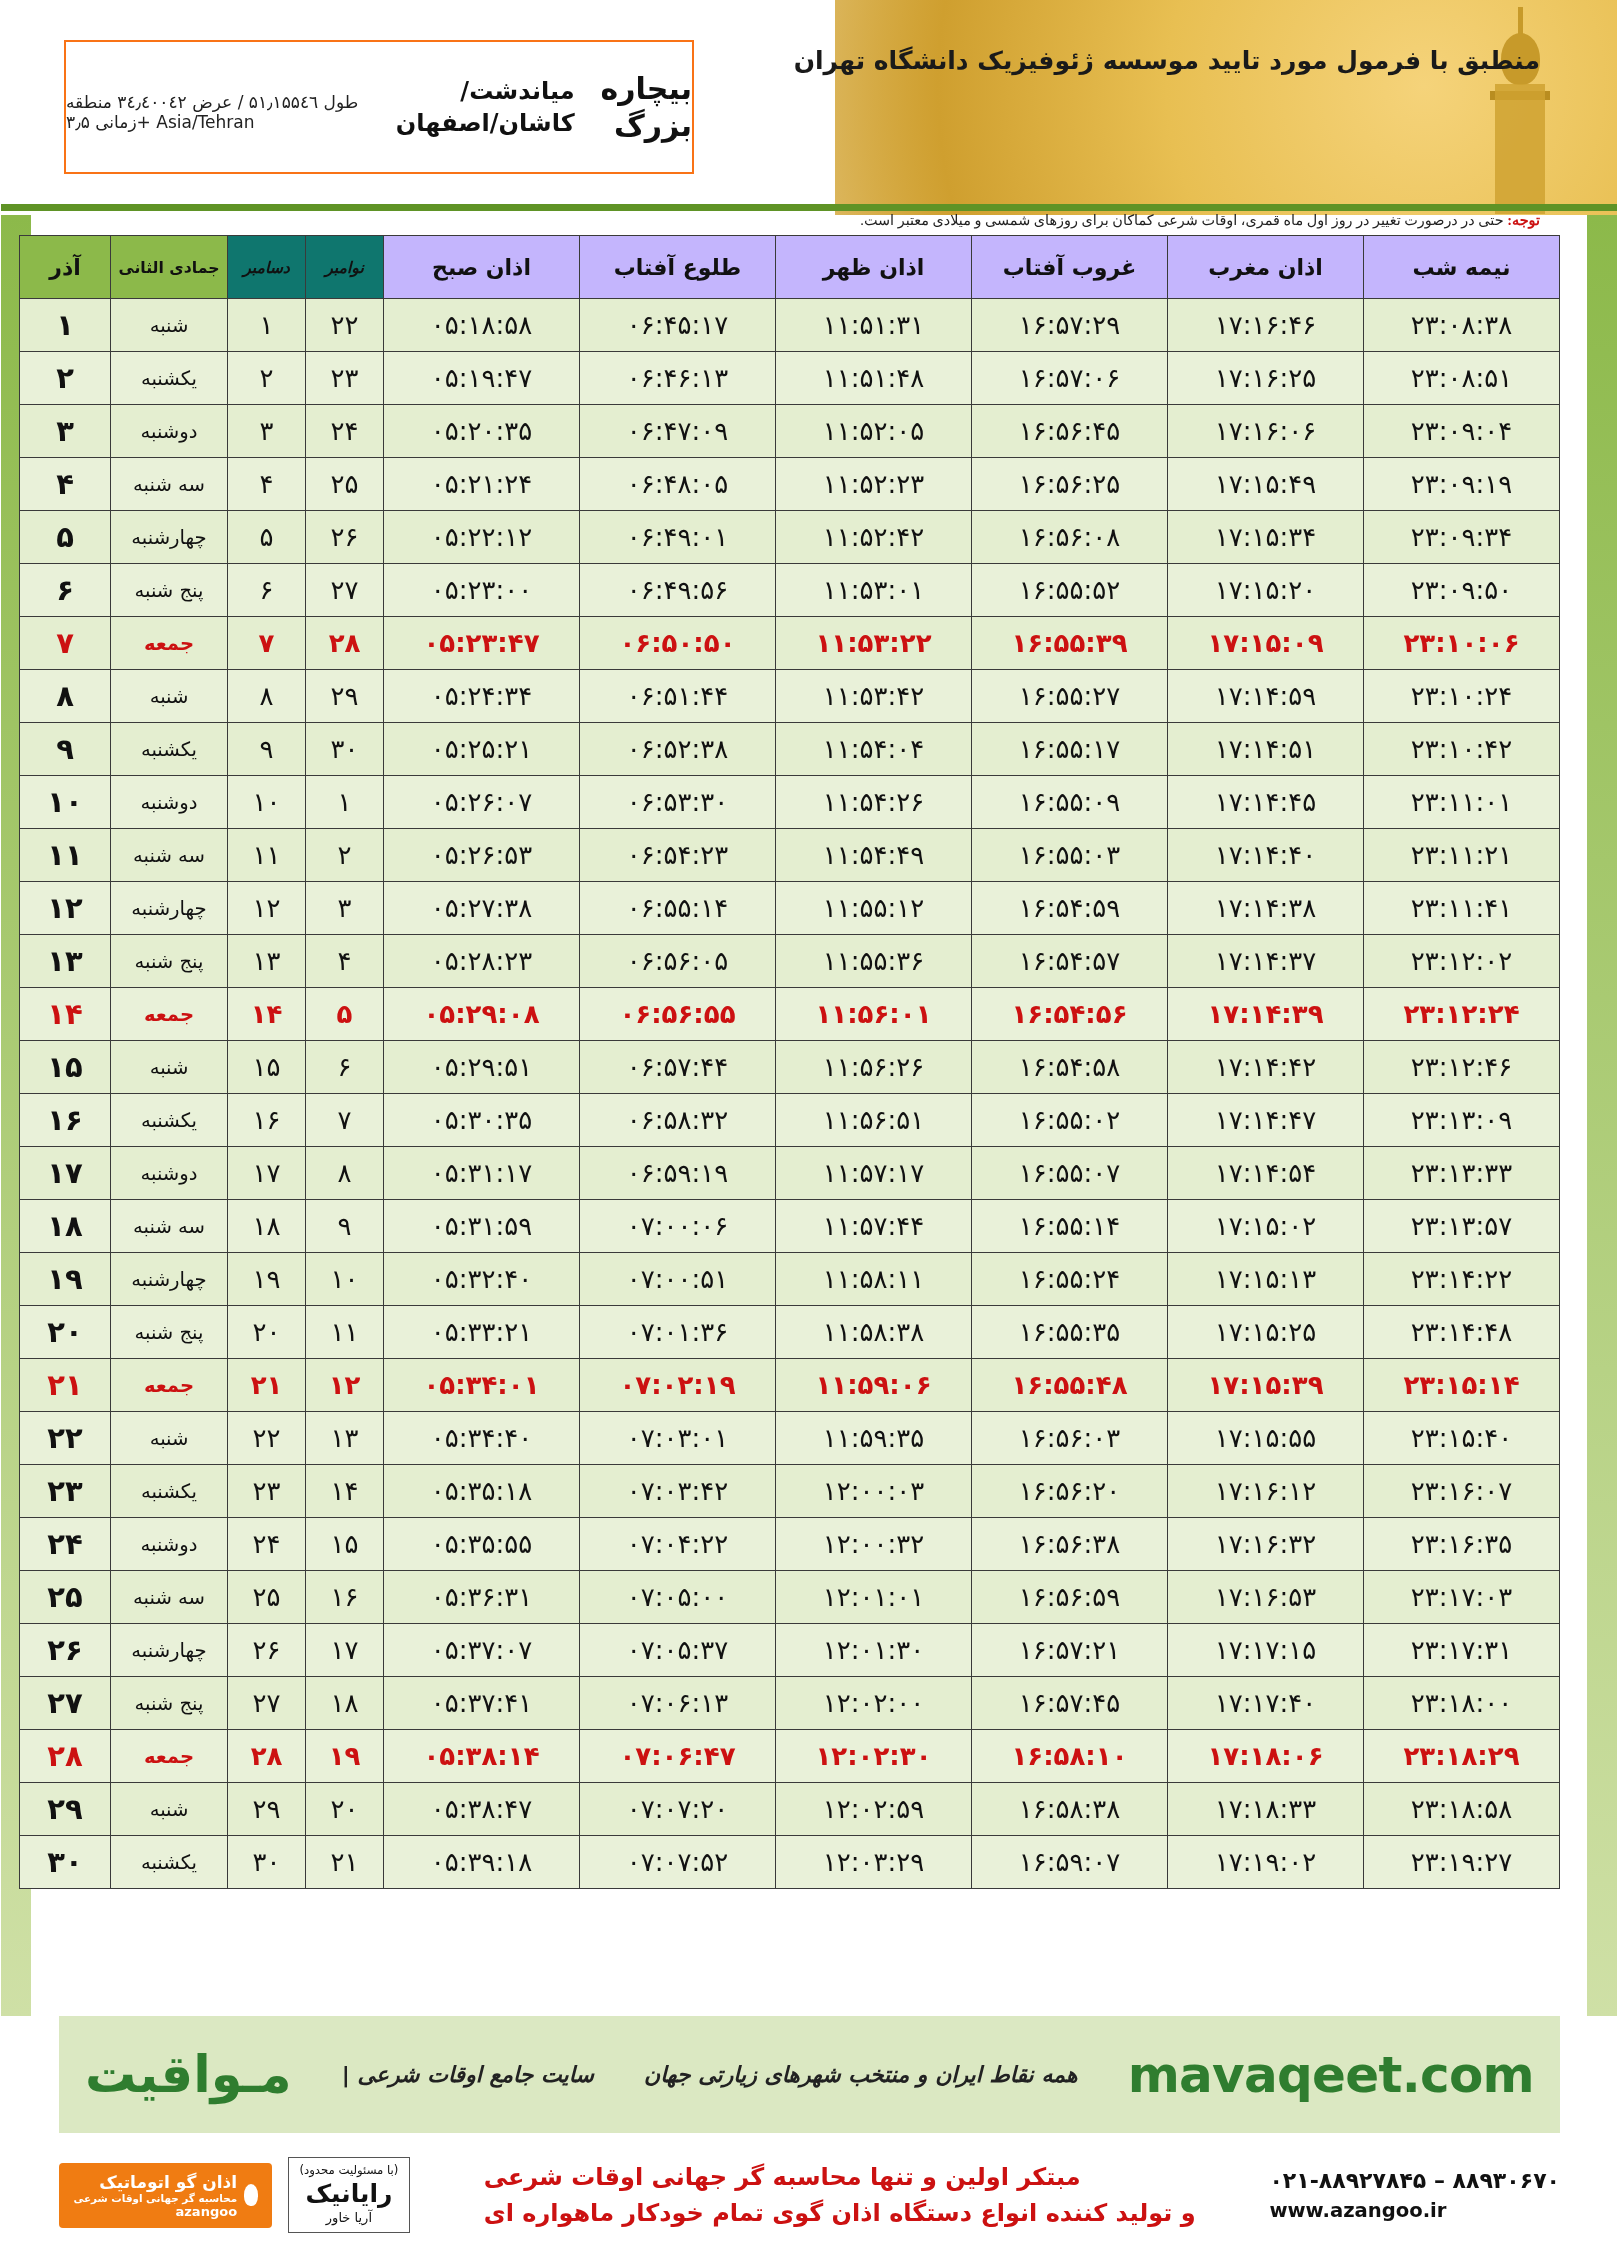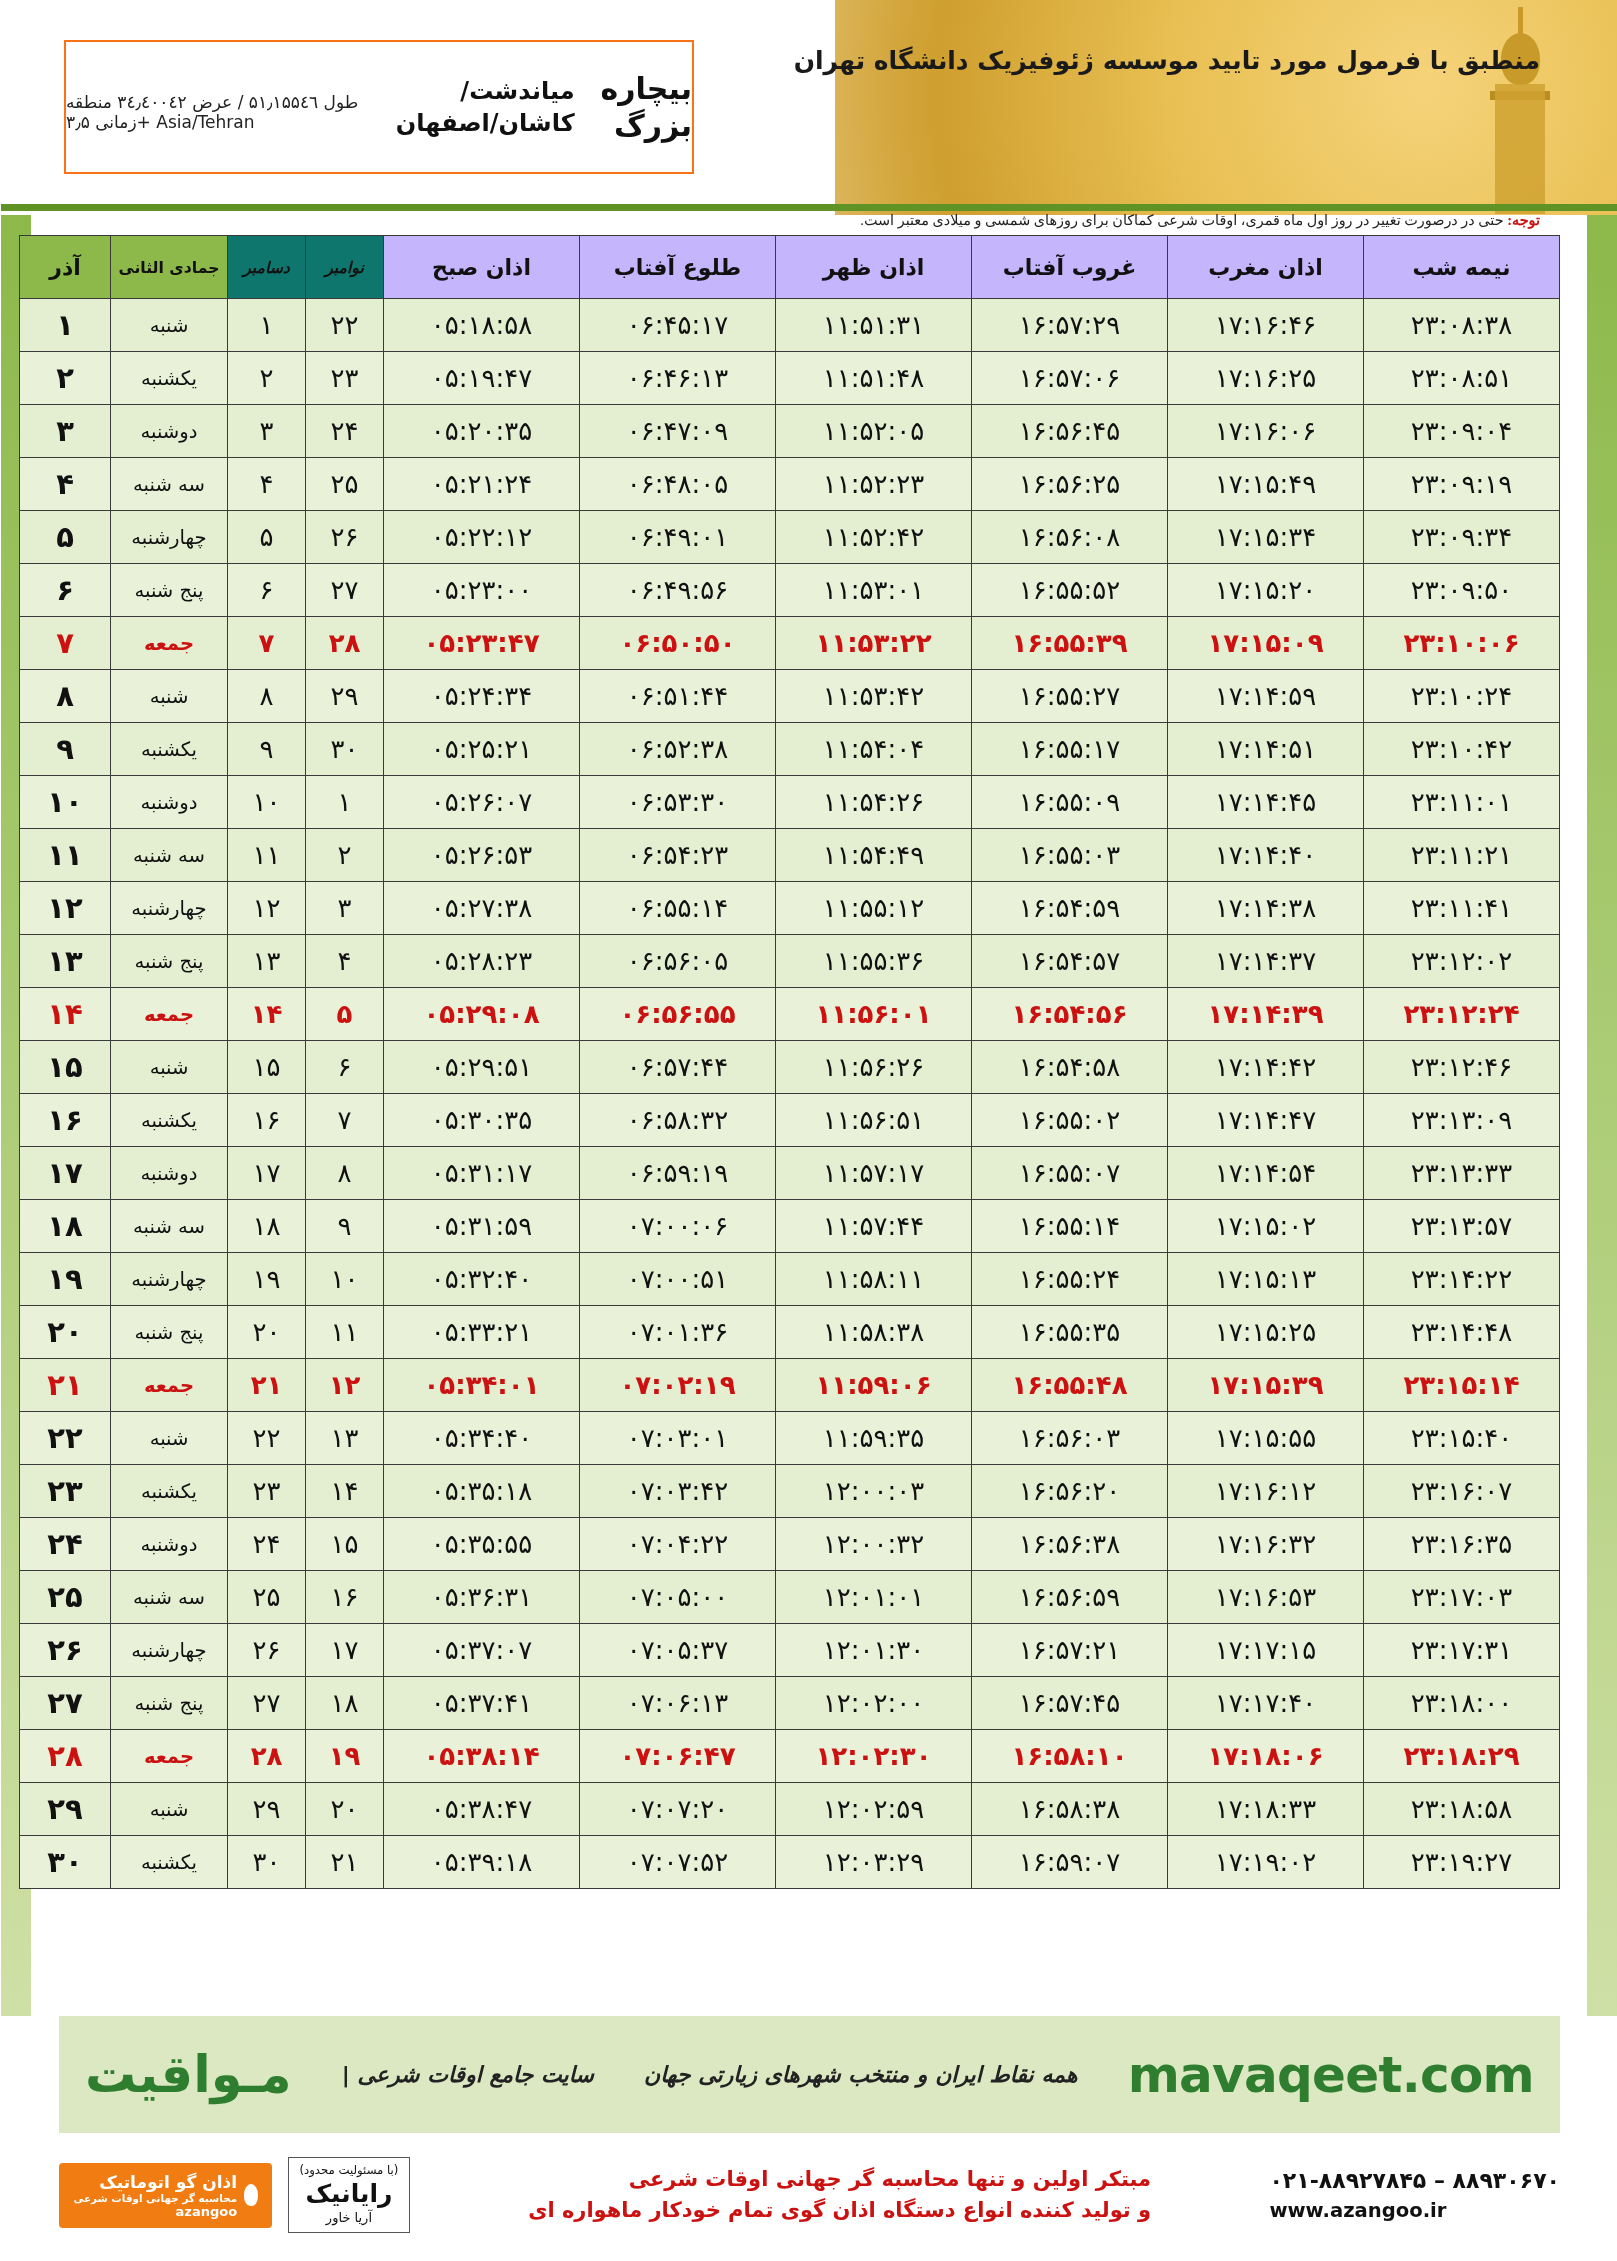--- a/index.html
+++ b/index.html
@@ -101,21 +101,21 @@
     font-size:50px;font-weight:bold;color:#2f7d2f;direction:ltr;letter-spacing:-0.7px;
   }
   .footer-green .mid{font-size:22px;color:#222;font-weight:bold;font-style:italic;}
   .footer-green .brand{font-size:51px;font-weight:bold;color:#2f7d2f;}
   .footer-bottom{
     position:absolute;left:59px;top:2146px;width:1501px;height:98px;
     display:flex;align-items:center;justify-content:space-between;
   }
   .phones{font-size:22px;font-weight:bold;color:#111;direction:ltr;line-height:1.4;text-align:left;}
   .phones .w{font-size:19.6px;}
-  .slogan{font-size:21px;color:#cc1111;font-weight:bold;text-align:right;line-height:1.5;}
+  .slogan{font-size:24px;color:#cc1111;font-weight:bold;text-align:left;line-height:1.5;}
   .logos{display:flex;align-items:center;gap:15.7px;}
   .logo-box{
     border:1.3px solid #555;padding:5.2px 10.4px;font-size:17px;color:#111;text-align:center;
     background:#fff;line-height:1.3;
   }
   .logo-orange{
     background:#f07c12;color:#fff;font-weight:bold;font-size:19.6px;padding:9px 14.4px;border-radius:3.9px;
     display:flex;align-items:center;gap:6.5px;text-align:right;
   }
   .logo-orange .flame{

